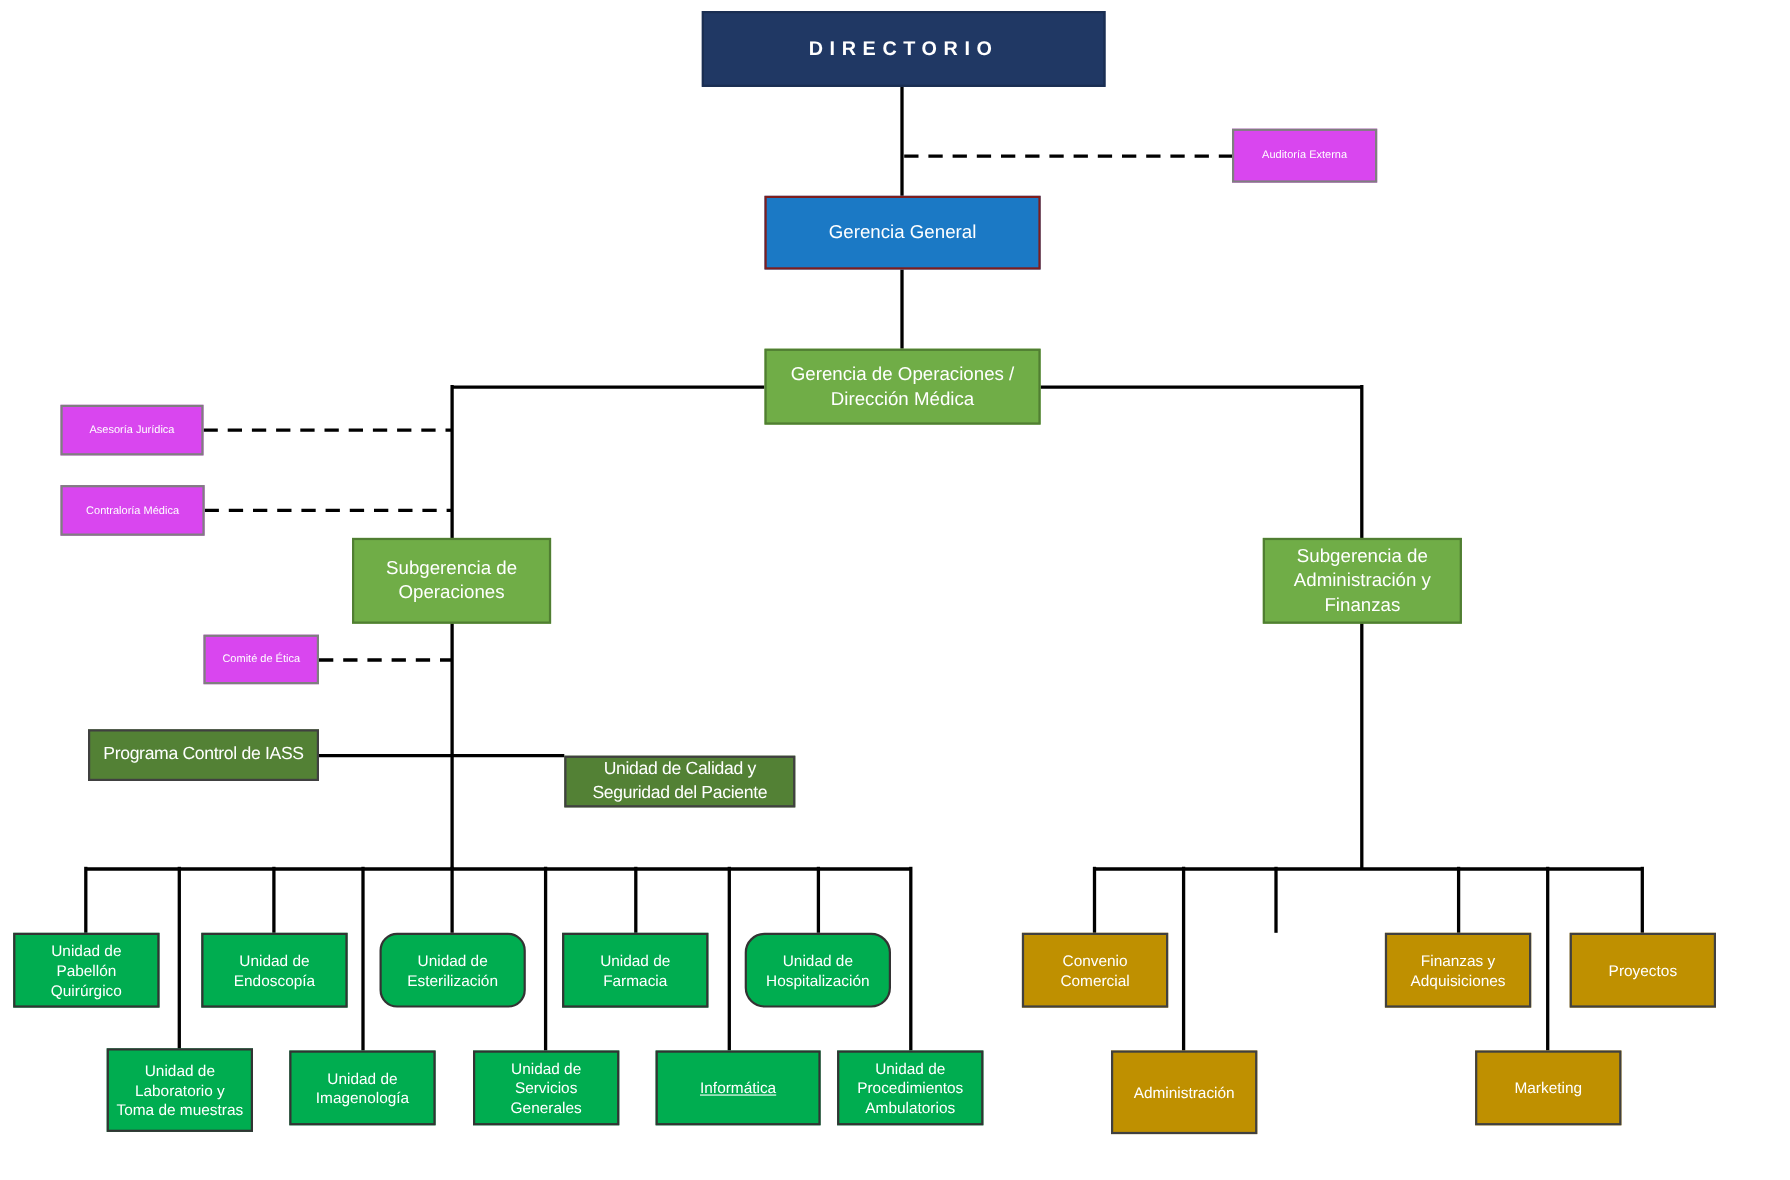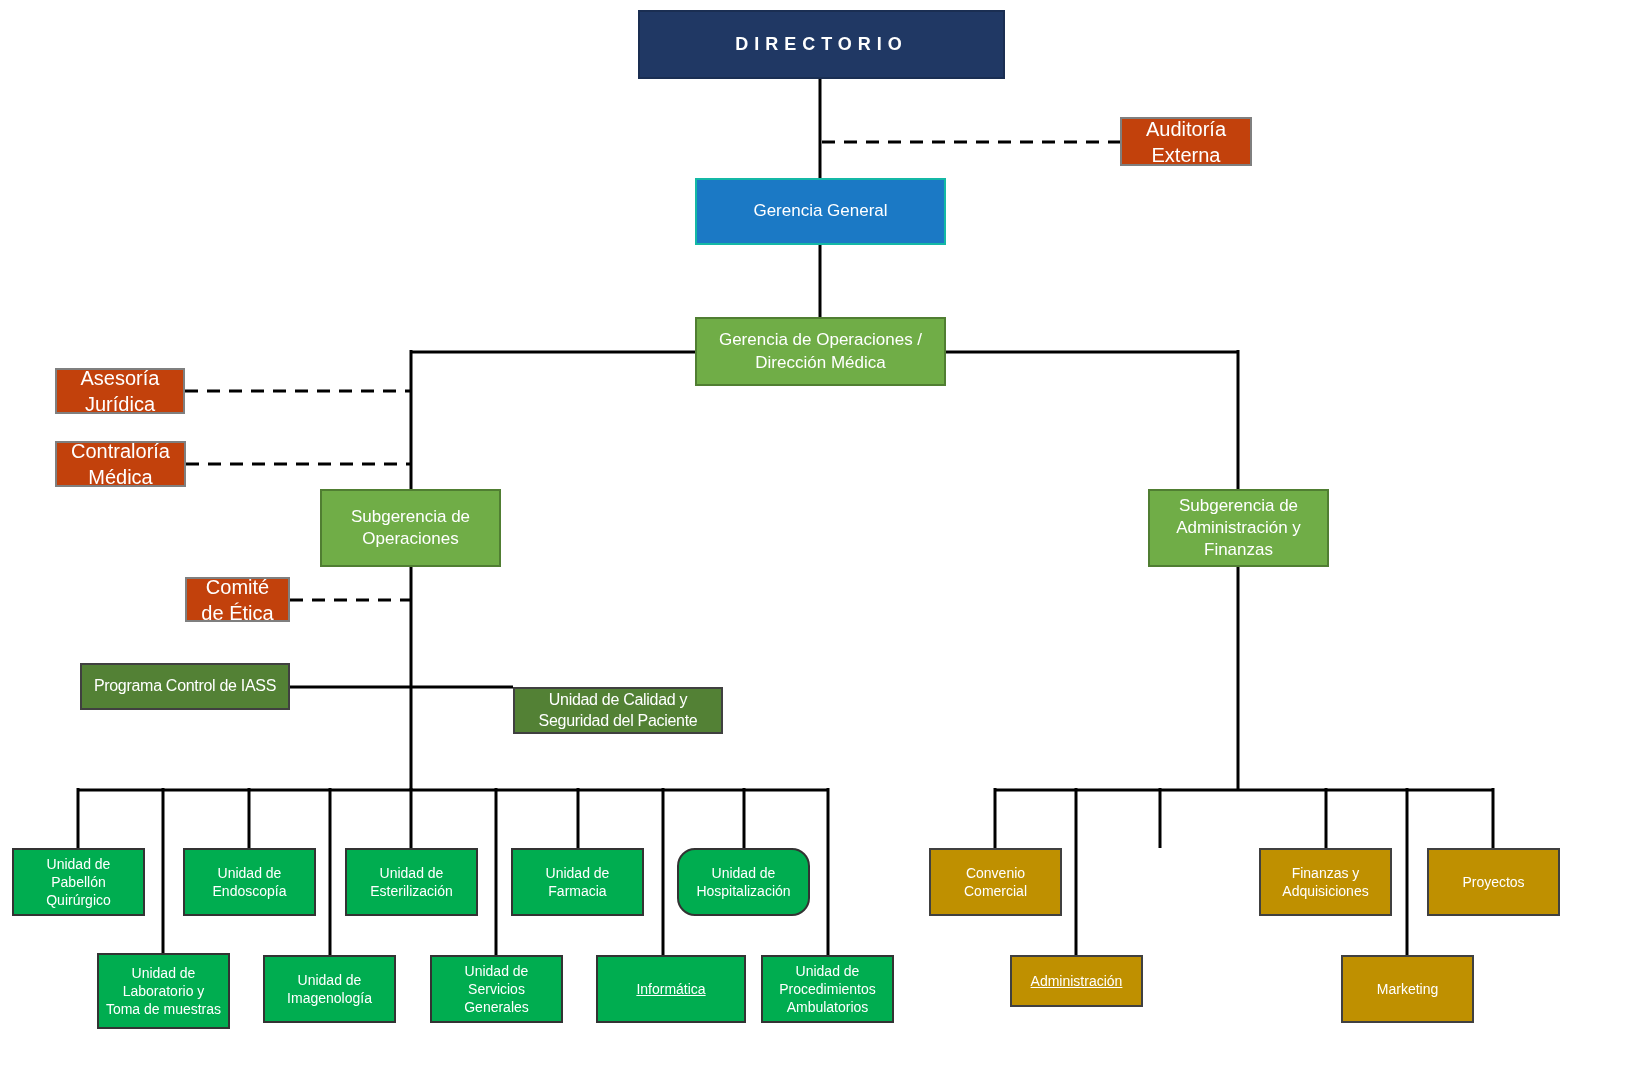--- a/index.html
+++ b/index.html
@@ -7,26 +7,26 @@
     width:1627px;height:1073px;position:relative;background:#ffffff;
     font-family:"Liberation Sans", sans-serif;overflow:hidden;
   }
   #canvas{position:absolute;left:0;top:0;width:1627px;height:1073px;}
   svg.wires{position:absolute;left:0;top:0;z-index:1;}
   .node{
     position:absolute;z-index:2;display:flex;align-items:center;justify-content:center;
     text-align:center;color:#ffffff;box-sizing:border-box;padding:3px 6px;line-height:1.3;
   }
   .navy   {background:#203864;border:2px solid #1a2e52;font-weight:bold;font-size:18px;letter-spacing:6px;}
-  .blue   {background:#1b79c5;border:2px solid #14b8a6;font-size:17px;}
+  .blue   {background:#1b79c5;border:2px solid #7f1d1d;font-size:17px;}
   .green  {background:#70ad47;border:2px solid #507e32;font-size:17px;}
   .dkgreen{background:#538135;border:2px solid #404040;font-size:16px;letter-spacing:-0.3px;}
   .bgreen {background:#00ad50;border:2px solid #333333;font-size:14px;}
   .gold   {background:#bf9000;border:2px solid #404040;font-size:14px;}
-  .gray   {background:#c2410c;border:2px solid #7f7f7f;font-size:20px;}
+  .gray   {background:#d946ef;border:2px solid #7f7f7f;font-size:10px;}
 </style>
 </head>
 <body>
 
 <div id="canvas">
 
   <svg class="wires" width="1627" height="1073" viewBox="0 0 1627 1073">
 
     <g stroke="#000000" stroke-width="3" fill="none">
       <line x1="820" y1="79" x2="820" y2="178"></line>
@@ -85,21 +85,21 @@
   <div class="node dkgreen" style="left:80px;top:663px;width:210px;height:47px;">Programa Control de IASS</div>
 
   <div class="node dkgreen" style="left:513px;top:663px;width:210px;height:47px;margin-top:24px;">Unidad de Calidad y Seguridad del Paciente</div>
 
   <div class="node green" style="left:1148px;top:489px;width:181px;height:78px;">Subgerencia de Administración y Finanzas</div>
 
   <div class="node bgreen" style="left:183px;top:848px;width:133px;height:68px;">Unidad de Endoscopía</div>
 
   <div class="node bgreen" style="left:12px;top:848px;width:133px;height:68px;">Unidad de Pabellón Quirúrgico</div>
 
-  <div class="node bgreen" style="left:345px;top:848px;width:133px;height:68px;">Unidad de Esterilización</div>
+  <div class="node bgreen" style="left:345px;top:848px;width:133px;height:68px;border-radius:16px;">Unidad de Esterilización</div>
 
   <div class="node bgreen" style="left:511px;top:848px;width:133px;height:68px;">Unidad de Farmacia</div>
 
   <div class="node bgreen" style="left:677px;top:848px;width:133px;height:68px;border-radius:18px;">Unidad de Hospitalización</div>
 
   <div class="node bgreen" style="left:97px;top:953px;width:133px;height:76px;">Unidad de Laboratorio y Toma de muestras</div>
 
   <div class="node bgreen" style="left:263px;top:955px;width:133px;height:68px;">Unidad de Imagenología</div>
 
   <div class="node bgreen" style="left:430px;top:955px;width:133px;height:68px;">Unidad de Servicios Generales</div>
@@ -108,17 +108,17 @@
 
   <div class="node bgreen" style="left:761px;top:955px;width:133px;height:68px;">Unidad de Procedimientos Ambulatorios</div>
 
   <div class="node gold" style="left:929px;top:848px;width:133px;height:68px;">Convenio Comercial</div>
 
 
   <div class="node gold" style="left:1259px;top:848px;width:133px;height:68px;">Finanzas y Adquisiciones</div>
 
   <div class="node gold" style="left:1427px;top:848px;width:133px;height:68px;">Proyectos</div>
 
-  <div class="node gold" style="left:1010px;top:955px;width:133px;height:52px;text-decoration:underline;">Administración</div>
+  <div class="node gold" style="left:1010px;top:955px;width:133px;height:76px;">Administración</div>
 
   <div class="node gold" style="left:1341px;top:955px;width:133px;height:68px;">Marketing</div>
 
 </div>
 
 </body></html>

